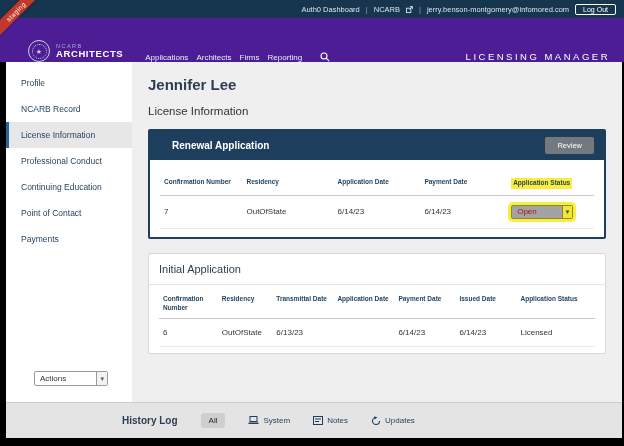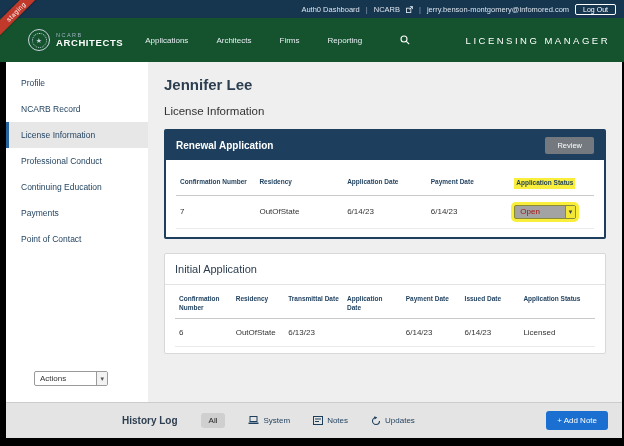--- a/index.html
+++ b/index.html
@@ -16,61 +16,61 @@
   .logout-btn { background:transparent; border:1px solid #fff; color:#fff; font-size:7px;
     padding:1px 7px; border-radius:2px; cursor:pointer; font-family:inherit; }
   .ext-icon svg { vertical-align:middle; }
 
   
   .ribbon { position:absolute; top:6px; left:-19px; width:70px; transform:rotate(-45deg);
     background:#c0392b; color:#fff; font-size:6.5px; text-align:center; padding:2px 0;
     z-index:30; letter-spacing:.5px; box-shadow:0 0 2px rgba(0,0,0,.5); }
 
   
-  .app-header { position:absolute; top:18px; left:0; right:0; height:44px; background:#14532d;
-    display:flex; align-items:center; padding:0 14px; color:#fff; z-index:5; }
+  .app-header { position:absolute; top:18px; left:0; right:0; height:44px; background:#4c1d95;
+    display:flex; align-items:flex-end; padding:0 14px; color:#fff; z-index:5; }
   .brand { display:flex; align-items:center; gap:6px; margin-left:14px; }
   .seal { width:22px; height:22px; border:1px solid #c8d4de; border-radius:50%;
     display:flex; align-items:center; justify-content:center; color:#c8d4de; font-size:9px; }
   .seal-inner { width:15px; height:15px; border:1px dotted #c8d4de; border-radius:50%;
     display:flex; align-items:center; justify-content:center; font-size:7px; line-height:1; }
   .brand-text { display:flex; flex-direction:column; line-height:1.1; }
   .brand-top { font-size:5.5px; color:#9fb2c4; letter-spacing:1.5px; }
   .brand-bottom { font-size:9.5px; font-weight:bold; letter-spacing:.6px; color:#fff; }
-  .main-nav { display:flex; align-items:center; gap:28px; margin-left:22px; }
+  .main-nav { display:flex; align-items:center; gap:8px; margin-left:22px; }
   .nav-item { font-size:8px; color:#e8eef4; cursor:pointer; }
   .search-btn { margin-left:10px; cursor:pointer; display:flex; align-items:center; }
   .app-title { margin-left:auto; font-size:9.5px; letter-spacing:2.5px; color:#fff; }
 
   
   .body-wrap { position:absolute; top:62px; left:6px; right:2px; bottom:8px;
     background:#efefef; display:flex; flex-direction:column; }
   .main-row { flex:1; display:flex; min-height:0; }
 
   
-  .sidebar { width:142px; background:#fff; padding-top:8px; display:flex; flex-direction:column; }
+  .sidebar { width:126px; background:#fff; padding-top:8px; display:flex; flex-direction:column; }
   .side-item { padding:8px 12px; font-size:8.5px; color:#1d3e5c; cursor:pointer; border-left:3px solid transparent; }
   .side-item.active { background:#e7e7e7; border-left:3px solid #27639c; }
   .actions-select { margin:0 12px 16px 28px; margin-top:auto; width:74px; background:#fff;
     border:1px solid #9a9a9a; border-radius:2px; display:flex; align-items:center;
     justify-content:space-between; font-size:8px; color:#333; cursor:pointer; height:15px; }
   .actions-select .sel-label { padding:0 5px; }
   .sel-caret { border-left:1px solid #9a9a9a; align-self:stretch; display:flex; align-items:center;
     padding:0 3px; font-size:7px; color:#555; background:#f2f2f2; }
 
   
   .content { flex:1; padding:10px 16px 0 16px; overflow:hidden; }
   .page-title { font-size:15px; font-weight:bold; color:#2c3e50; margin:4px 0 12px 0; }
   .page-subtitle { font-size:11.5px; color:#333; margin-bottom:12px; }
 
   
   .renewal-card { background:#fff; border:2px solid #1d3e5c; border-radius:2px; }
   .renewal-head { background:#1d3e5c; color:#fff; display:flex; align-items:center;
     justify-content:space-between; padding:6px 10px; }
-  .renewal-title { font-size:10px; font-weight:bold; }
+  .renewal-title { font-size:10px; font-weight:bold;margin-left:12px; }
   .review-btn { background:#73797f; color:#fff; border:none; font-size:7.5px; padding:4px 12px;
     border-radius:2px; cursor:pointer; font-family:inherit; }
   .renewal-body { padding:16px 10px 8px 10px; }
   .grid-table { display:grid; }
   .r-cols { grid-template-columns:19% 21% 20% 20% 20%; }
   .i-cols { grid-template-columns:13.5% 12.5% 14% 14% 14% 14% 18%; }
   .th { font-size:6.5px; font-weight:bold; color:#1d3e5c; padding:2px 4px 6px 4px;
     border-bottom:1px solid #c9c9c9; line-height:1.35; }
   .th .hl-wrap { background:#f9ee3c; display:inline-block; padding:1px 2px; }
   .td { font-size:8px; color:#333; padding:9px 4px; display:flex; align-items:center;
@@ -147,22 +147,22 @@
 
   <div class="body-wrap">
     <div class="main-row">
 
       <div class="sidebar">
         <div class="side-item">Profile</div>
         <div class="side-item">NCARB Record</div>
         <div class="side-item active">License Information</div>
         <div class="side-item">Professional Conduct</div>
         <div class="side-item">Continuing Education</div>
+        <div class="side-item">Point of Contact</div>
         <div class="side-item">Payments</div>
-        <div class="side-item">Point of Contact</div>
         <div class="actions-select">
           <span class="sel-label">Actions</span>
           <span class="sel-caret">▾</span>
         </div>
       </div>
 
       <div class="content">
         <div class="page-title">Jennifer Lee</div>
         <div class="page-subtitle">License Information</div>
 
@@ -243,17 +243,16 @@
       </button>
       <button class="filter-btn">
         <span class="icon">
           <svg width="10" height="10" viewBox="0 0 10 10">
               <path d="M8.5 5 A3.5 3.5 0 1 1 5 1.5" fill="none" stroke="#1d3e5c" stroke-width="1.1"></path>
               <path d="M3.2 0.2 L6.4 1.6 L3.6 3.4 Z" fill="#1d3e5c"></path>
             </svg>
         </span>
         <span>Updates</span>
       </button>
-      <button class="add-note-btn">+ Add Note</button>
     </div>
 
   </div>
 </div>
 
 </body></html>

